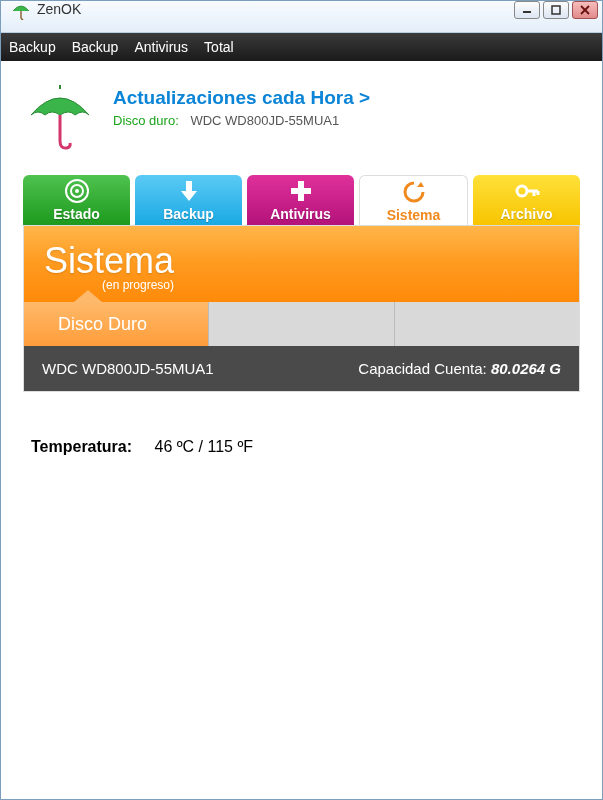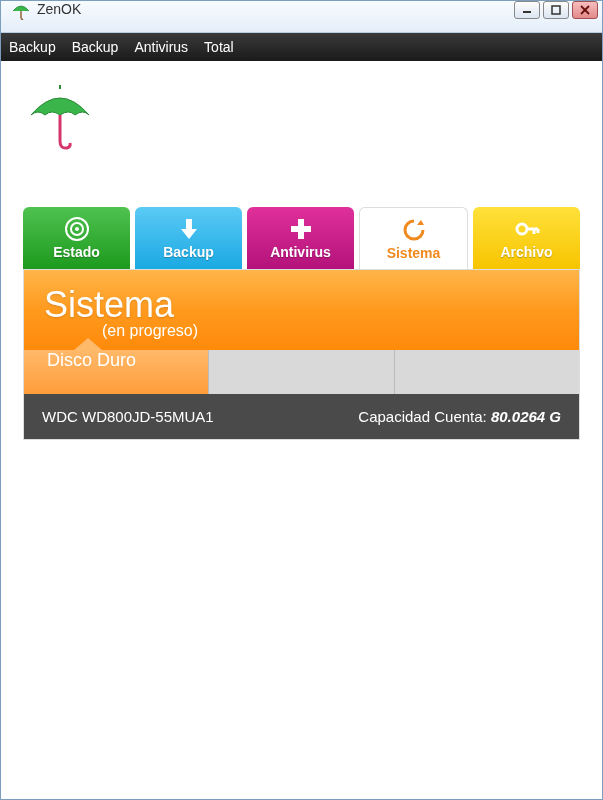--- a/index.html
+++ b/index.html
@@ -14,33 +14,33 @@
 .menubar { background: linear-gradient(to bottom, #3a3a3a, #1a1a1a); height: 28px; display: flex; align-items: center; padding: 0 8px; gap: 16px; }
 .menubar-item { color: #fff; font-size: 14px; cursor: pointer; }
 .header-area { padding: 20px 24px 16px 24px; display: flex; align-items: flex-start; gap: 18px; }
 .umbrella { width: 70px; height: 70px; }
 .header-text { padding-top: 6px; }
 .header-link { color: #0a84d6; font-size: 19px; font-weight: bold; cursor: pointer; }
 .header-sub { margin-top: 4px; font-size: 13px; }
 .header-sub-label { color: #1aa51a; }
 .header-sub-value { color: #555; margin-left: 8px; }
 .tabs { display: flex; padding: 0 22px; gap: 5px; margin-top: 8px; }
-.tab { flex: 1; height: 62px; border-top-left-radius: 6px; border-top-right-radius: 6px; display: flex; flex-direction: column; align-items: center; justify-content: center; color: #fff; font-size: 14px; font-weight: 600; cursor: pointer; position: relative; text-shadow: 0 1px 1px rgba(0,0,0,0.25); margin-top: 32px; }
+.tab { flex: 1; height: 50px; border-top-left-radius: 6px; border-top-right-radius: 6px; display: flex; flex-direction: column; align-items: center; justify-content: center; color: #fff; font-size: 14px; font-weight: 600; cursor: pointer; position: relative; text-shadow: 0 1px 1px rgba(0,0,0,0.25); }
 .tab-icon { width: 26px; height: 26px; margin-bottom: 2px; display: flex; align-items: center; justify-content: center; }
 .tab.estado { background: linear-gradient(to bottom, #4fc24f, #1d9a1d); }
 .tab.backup { background: linear-gradient(to bottom, #5bcaf5, #1aa9e3); }
 .tab.antivirus { background: linear-gradient(to bottom, #e0309a, #b3127a); }
 .tab.sistema { background: #fff; color: #f08a1e; border: 1px solid #ddd; border-bottom: none; text-shadow: none; }
 .tab.cuenta { background: linear-gradient(to bottom, #ffe13a, #f7c400); }
 .panel { margin: 0 22px; border: 1px solid #ddd; }
 .panel-header { background: linear-gradient(to bottom, #ffb54a 0%, #ff9a1e 50%, #ff8a0a 100%); padding: 14px 20px 10px 20px; color: #fff; position: relative; }
 .panel-title { font-size: 36px; font-weight: 300; text-shadow: 0 1px 2px rgba(0,0,0,0.15); }
-.panel-subtitle { font-size: 16px; margin-left: 58px; margin-top: -4px; }
+.panel-subtitle { font-size: 12px; margin-left: 58px; margin-top: -4px; }
 .subtabs { display: flex; height: 44px; background: #d9d9d9; }
-.subtab { flex: 1; border-right: 1px solid #bbb; display: flex; align-items: flex-start; justify-content: flex-start; padding-left: 23px; font-size: 18px; cursor: pointer; }
+.subtab { flex: 1; border-right: 1px solid #bbb; display: flex; align-items: center; justify-content: flex-start; padding-left: 34px; font-size: 18px; cursor: pointer; }
 .subtab:last-child { border-right: none; }
 .subtab.active { background: linear-gradient(to bottom, #ffb96a, #ff9d3a); color: #fff; position: relative; }
 .pointer { position: absolute; top: -12px; left: 50px; width: 0; height: 0; border-left: 14px solid transparent; border-right: 14px solid transparent; border-bottom: 12px solid #ffb96a; }
 .infobar { background: #4a4a4a; color: #fff; padding: 14px 18px; display: flex; justify-content: space-between; font-size: 15px; }
 .infobar-right b { font-weight: bold; font-style: italic; }
 .temp-row { padding: 46px 30px; font-size: 16px; }
 .temp-label { font-weight: bold; margin-right: 18px; }
 </style>
 </head>
 <body>
@@ -86,20 +86,27 @@
 
   <div class="header-area">
     <span class="umbrella">
       <svg viewBox="0 0 70 70">
         <path d="M6 34 Q35 0 64 34 Q58 28 50 34 Q44 28 35 34 Q27 28 20 34 Q13 28 6 34 Z" fill="#3ab54a" stroke="#2a8a35" stroke-width="1"></path>
         <line x1="35" y1="8" x2="35" y2="4" stroke="#2a8a35" stroke-width="2"></line>
         <line x1="35" y1="34" x2="35" y2="60" stroke="#d4356a" stroke-width="3"></line>
         <path d="M35 60 Q35 68 42 67 Q46 66 45 62" fill="none" stroke="#d4356a" stroke-width="3"></path>
       </svg>
     </span>
+    <div class="header-text">
+      <div class="header-link">Actualizaciones cada Hora &gt;</div>
+      <div class="header-sub">
+        <span class="header-sub-label">Disco duro:</span>
+        <span class="header-sub-value">WDC WD800JD-55MUA1</span>
+      </div>
+    </div>
   </div>
 
   <div class="tabs">
     <div class="tab estado">
       <span class="tab-icon">
           <svg viewBox="0 0 26 26">
             <circle cx="13" cy="13" r="11" fill="none" stroke="#fff" stroke-width="2"></circle>
             <circle cx="13" cy="13" r="6" fill="none" stroke="#fff" stroke-width="2"></circle>
             <circle cx="13" cy="13" r="2" fill="#fff"></circle>
           </svg>
@@ -164,14 +171,18 @@
     </div>
     <div class="infobar">
       <span>WDC WD800JD-55MUA1</span>
       <span class="infobar-right">
         <span>Capacidad Cuenta:</span>
         <b>80.0264 G</b>
       </span>
     </div>
   </div>
 
+  <div class="temp-row">
+    <span class="temp-label">Temperatura:</span>
+    <span>46 ºC / 115 ºF</span>
+  </div>
 
 </div>
 
 </body></html>

